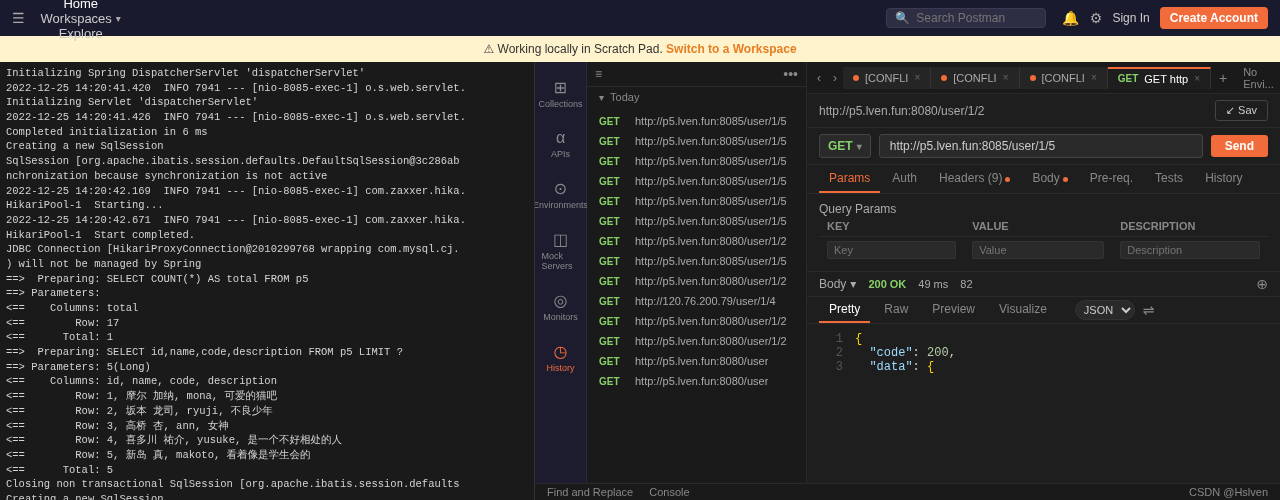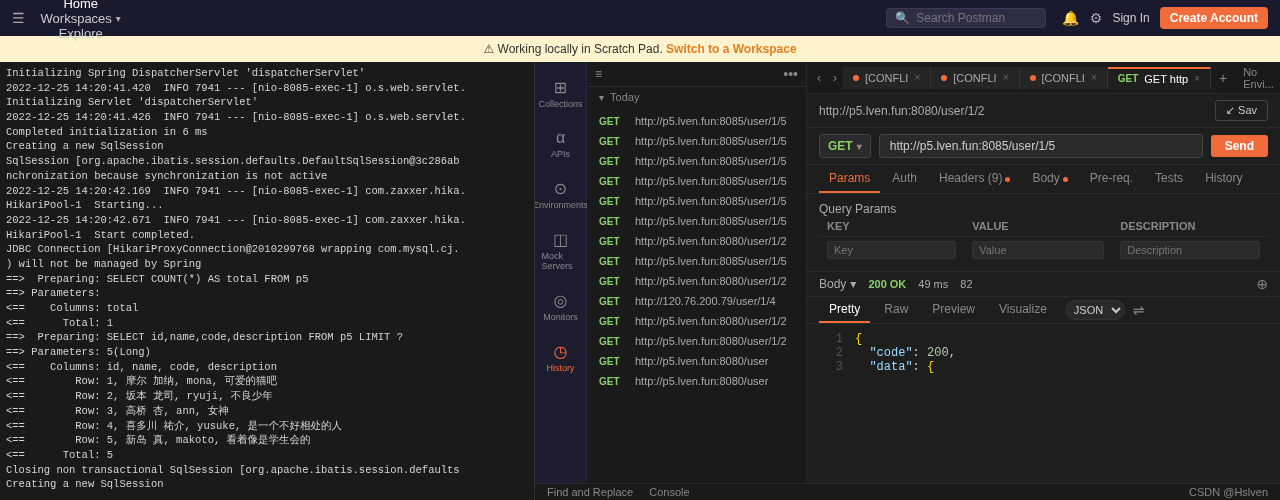--- a/index.html
+++ b/index.html
@@ -125,21 +125,21 @@
     .status-ok { color: #87d068; font-size: 11px; font-weight: 700; }
     .status-time { color: #aaa; font-size: 11px; }
     .status-size { color: #aaa; font-size: 11px; }
     .resp-format-icon { margin-left: auto; color: #888; cursor: pointer; font-size: 14px; }
 
     .response-tabs {
       display: flex; align-items: center; padding: 0 12px; border-bottom: 1px solid #2a2a2a; flex-shrink: 0; gap: 4px; background: #1e1e1e;
     }
     .resp-tab { padding: 5px 10px; font-size: 12px; color: #888; cursor: pointer; border-bottom: 2px solid transparent; }
     .resp-tab.active { color: #fff; border-bottom-color: #f26b3a; }
-    .json-select { background: #2a2a2a; border: 1px solid #333; color: #ccc; border-radius: 10px; padding: 2px 4px; font-size: 11px; cursor: pointer; margin-left: 4px; }
+    .json-select { background: #2a2a2a; border: 1px solid #333; color: #ccc; border-radius: 10px; padding: 2px 4px; font-size: 11px; cursor: pointer; margin-left: 14px; }
     .wrap-icon { color: #888; font-size: 14px; cursor: pointer; margin-left: 4px; }
 
     .response-body {
       flex: 1; overflow-y: auto; padding: 8px 12px; font-family: 'Courier New', monospace; font-size: 12px; background: #1e1e1e;
     }
     .line-num { color: #555; display: inline-block; width: 24px; text-align: right; margin-right: 12px; user-select: none; }
     .json-key { color: #9cdcfe; }
     .json-num { color: #b5cea8; }
     .json-brace { color: #ffd700; }
 
@@ -207,20 +207,21 @@
       <div class="terminal-line">nchronization because synchronization is not active</div>
       <div class="terminal-line">2022-12-25 14:20:42.169  INFO 7941 --- [nio-8085-exec-1] com.zaxxer.hika.</div>
       <div class="terminal-line">HikariPool-1  Starting...</div>
       <div class="terminal-line">2022-12-25 14:20:42.671  INFO 7941 --- [nio-8085-exec-1] com.zaxxer.hika.</div>
       <div class="terminal-line">HikariPool-1  Start completed.</div>
       <div class="terminal-line">JDBC Connection [HikariProxyConnection@2010299768 wrapping com.mysql.cj.</div>
       <div class="terminal-line">) will not be managed by Spring</div>
       <div class="terminal-line">==&gt;  Preparing: SELECT COUNT(*) AS total FROM p5</div>
       <div class="terminal-line">==&gt; Parameters:</div>
       <div class="terminal-line">&lt;==    Columns: total</div>
+      <div class="terminal-line">&lt;==        Row: 17</div>
       <div class="terminal-line">&lt;==      Total: 1</div>
       <div class="terminal-line">==&gt;  Preparing: SELECT id,name,code,description FROM p5 LIMIT ?</div>
       <div class="terminal-line">==&gt; Parameters: 5(Long)</div>
       <div class="terminal-line">&lt;==    Columns: id, name, code, description</div>
       <div class="terminal-line">&lt;==        Row: 1, 摩尔 加纳, mona, 可爱的猫吧</div>
       <div class="terminal-line">&lt;==        Row: 2, 坂本 龙司, ryuji, 不良少年</div>
       <div class="terminal-line">&lt;==        Row: 3, 高桥 杏, ann, 女神</div>
       <div class="terminal-line">&lt;==        Row: 4, 喜多川 祐介, yusuke, 是一个不好相处的人</div>
       <div class="terminal-line">&lt;==        Row: 5, 新岛 真, makoto, 看着像是学生会的</div>
       <div class="terminal-line">&lt;==      Total: 5</div>

